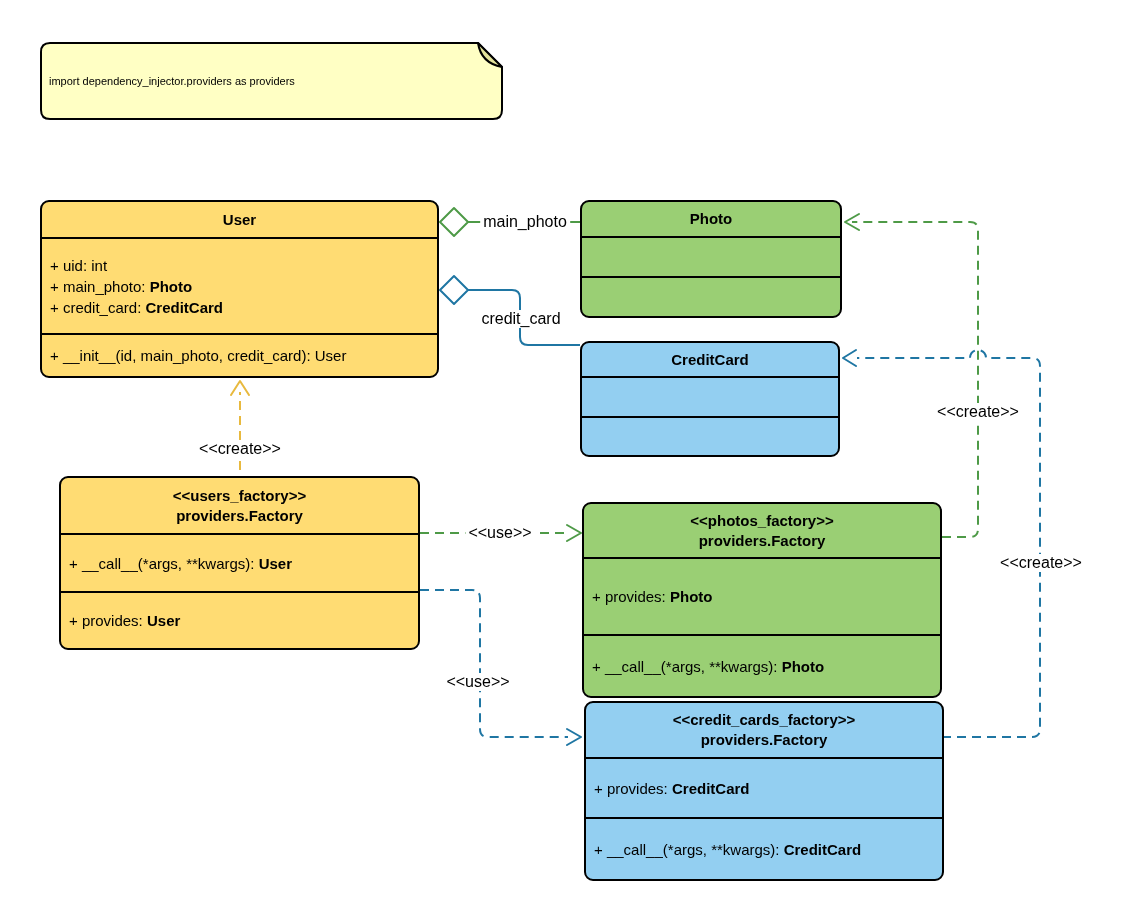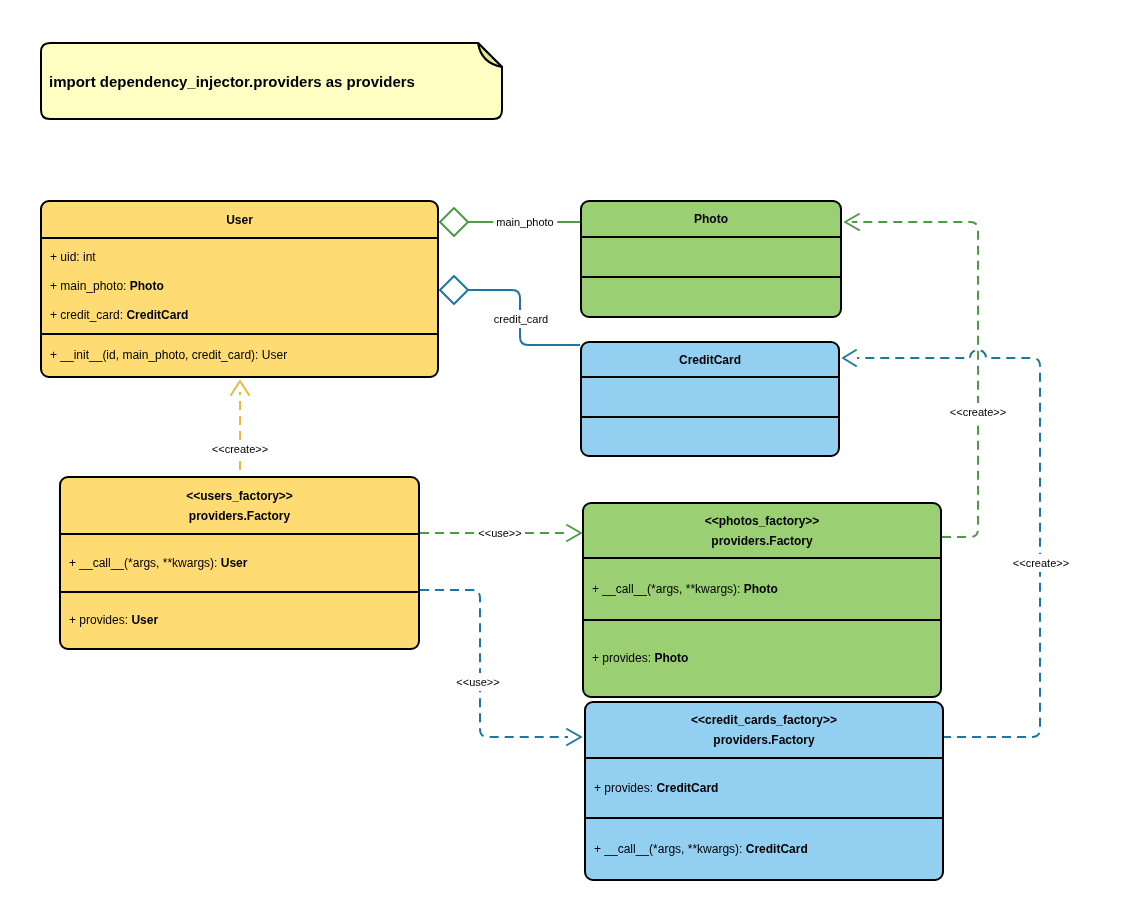--- a/index.html
+++ b/index.html
@@ -13,50 +13,50 @@
   .e-green{stroke:var(--edge-green);}
   .e-blue{stroke:var(--edge-blue);}
   .edge{fill:none;stroke-width:2;}
   .dashed{stroke-dasharray:9 6;}
   .arrowhead{fill:none;stroke-width:2;stroke-linecap:round;stroke-linejoin:round;}
   .diamond{fill:#ffffff;stroke-width:2;stroke-linejoin:round;}
 
   
   .uml-class{
     position:absolute;box-sizing:border-box;border:2px solid #000;border-radius:9px;
-    display:flex;flex-direction:column;overflow:hidden;font-size:12px;line-height:21px;
+    display:flex;flex-direction:column;overflow:hidden;font-size:15px;line-height:21px;
   }
   .fill-yellow{background:var(--class-yellow);}
   .fill-green{background:var(--class-green);}
   .fill-blue{background:var(--class-blue);}
   .uml-head{
     display:flex;flex-direction:column;align-items:center;justify-content:center;
     font-weight:bold;text-align:center;line-height:20px;
   }
   .uml-sec{border-top:2px solid #000;}
   .uml-members{
     display:flex;flex-direction:column;justify-content:center;
     padding:0 8px;
   }
-  .uml-members.grow{flex:1 1 auto;gap:8px;}
+  .uml-members.grow{flex:1 1 auto;}
   .member{white-space:nowrap;}
   .member b{font-weight:bold;}
 
   
   .note{position:absolute;left:40px;top:42px;width:463px;height:78px;}
   .note svg{position:absolute;left:0;top:0;}
   .note-text{
     position:absolute;left:9px;top:0;right:34px;bottom:0;
-    display:flex;align-items:center;font-weight:bold;font-size:15px;white-space:nowrap;
+    display:flex;align-items:center;font-weight:normal;font-size:11px;white-space:nowrap;
   }
 
   
   .edge-label{
     position:absolute;transform:translate(-50%,-50%);
-    background:#ffffff;padding:0 3px;font-size:11px;white-space:nowrap;line-height:18px;
+    background:#ffffff;padding:0 3px;font-size:16px;white-space:nowrap;line-height:18px;
   }
 </style>
 </head>
 <body>
 
 <div class="canvas">
 
   <svg class="edges" width="1126" height="920" viewBox="0 0 1126 920">
 
     <g>
@@ -144,25 +144,25 @@
     <div class="uml-sec uml-members grow">
       <div class="member"><span>+ provides: </span><b>User</b></div>
     </div>
   </div>
 
   <div class="uml-class fill-green" style="left:582px;top:502px;width:360px;height:196px">
     <div class="uml-head" style="height:53px">
       <span>&lt;&lt;photos_factory&gt;&gt;</span>
       <span>providers.Factory</span>
     </div>
+    <div class="uml-sec uml-members grow">
+      <div class="member"><span>+ provides: </span><b>Photo</b></div>
+    </div>
     <div class="uml-sec uml-members" style="height:60px">
       <div class="member"><span>+ __call__(*args, **kwargs): </span><b>Photo</b></div>
-    </div>
-    <div class="uml-sec uml-members grow">
-      <div class="member"><span>+ provides: </span><b>Photo</b></div>
     </div>
   </div>
 
   <div class="uml-class fill-blue" style="left:584px;top:701px;width:360px;height:180px">
     <div class="uml-head" style="height:54px">
       <span>&lt;&lt;credit_cards_factory&gt;&gt;</span>
       <span>providers.Factory</span>
     </div>
     <div class="uml-sec uml-members grow">
       <div class="member"><span>+ provides: </span><b>CreditCard</b></div>

